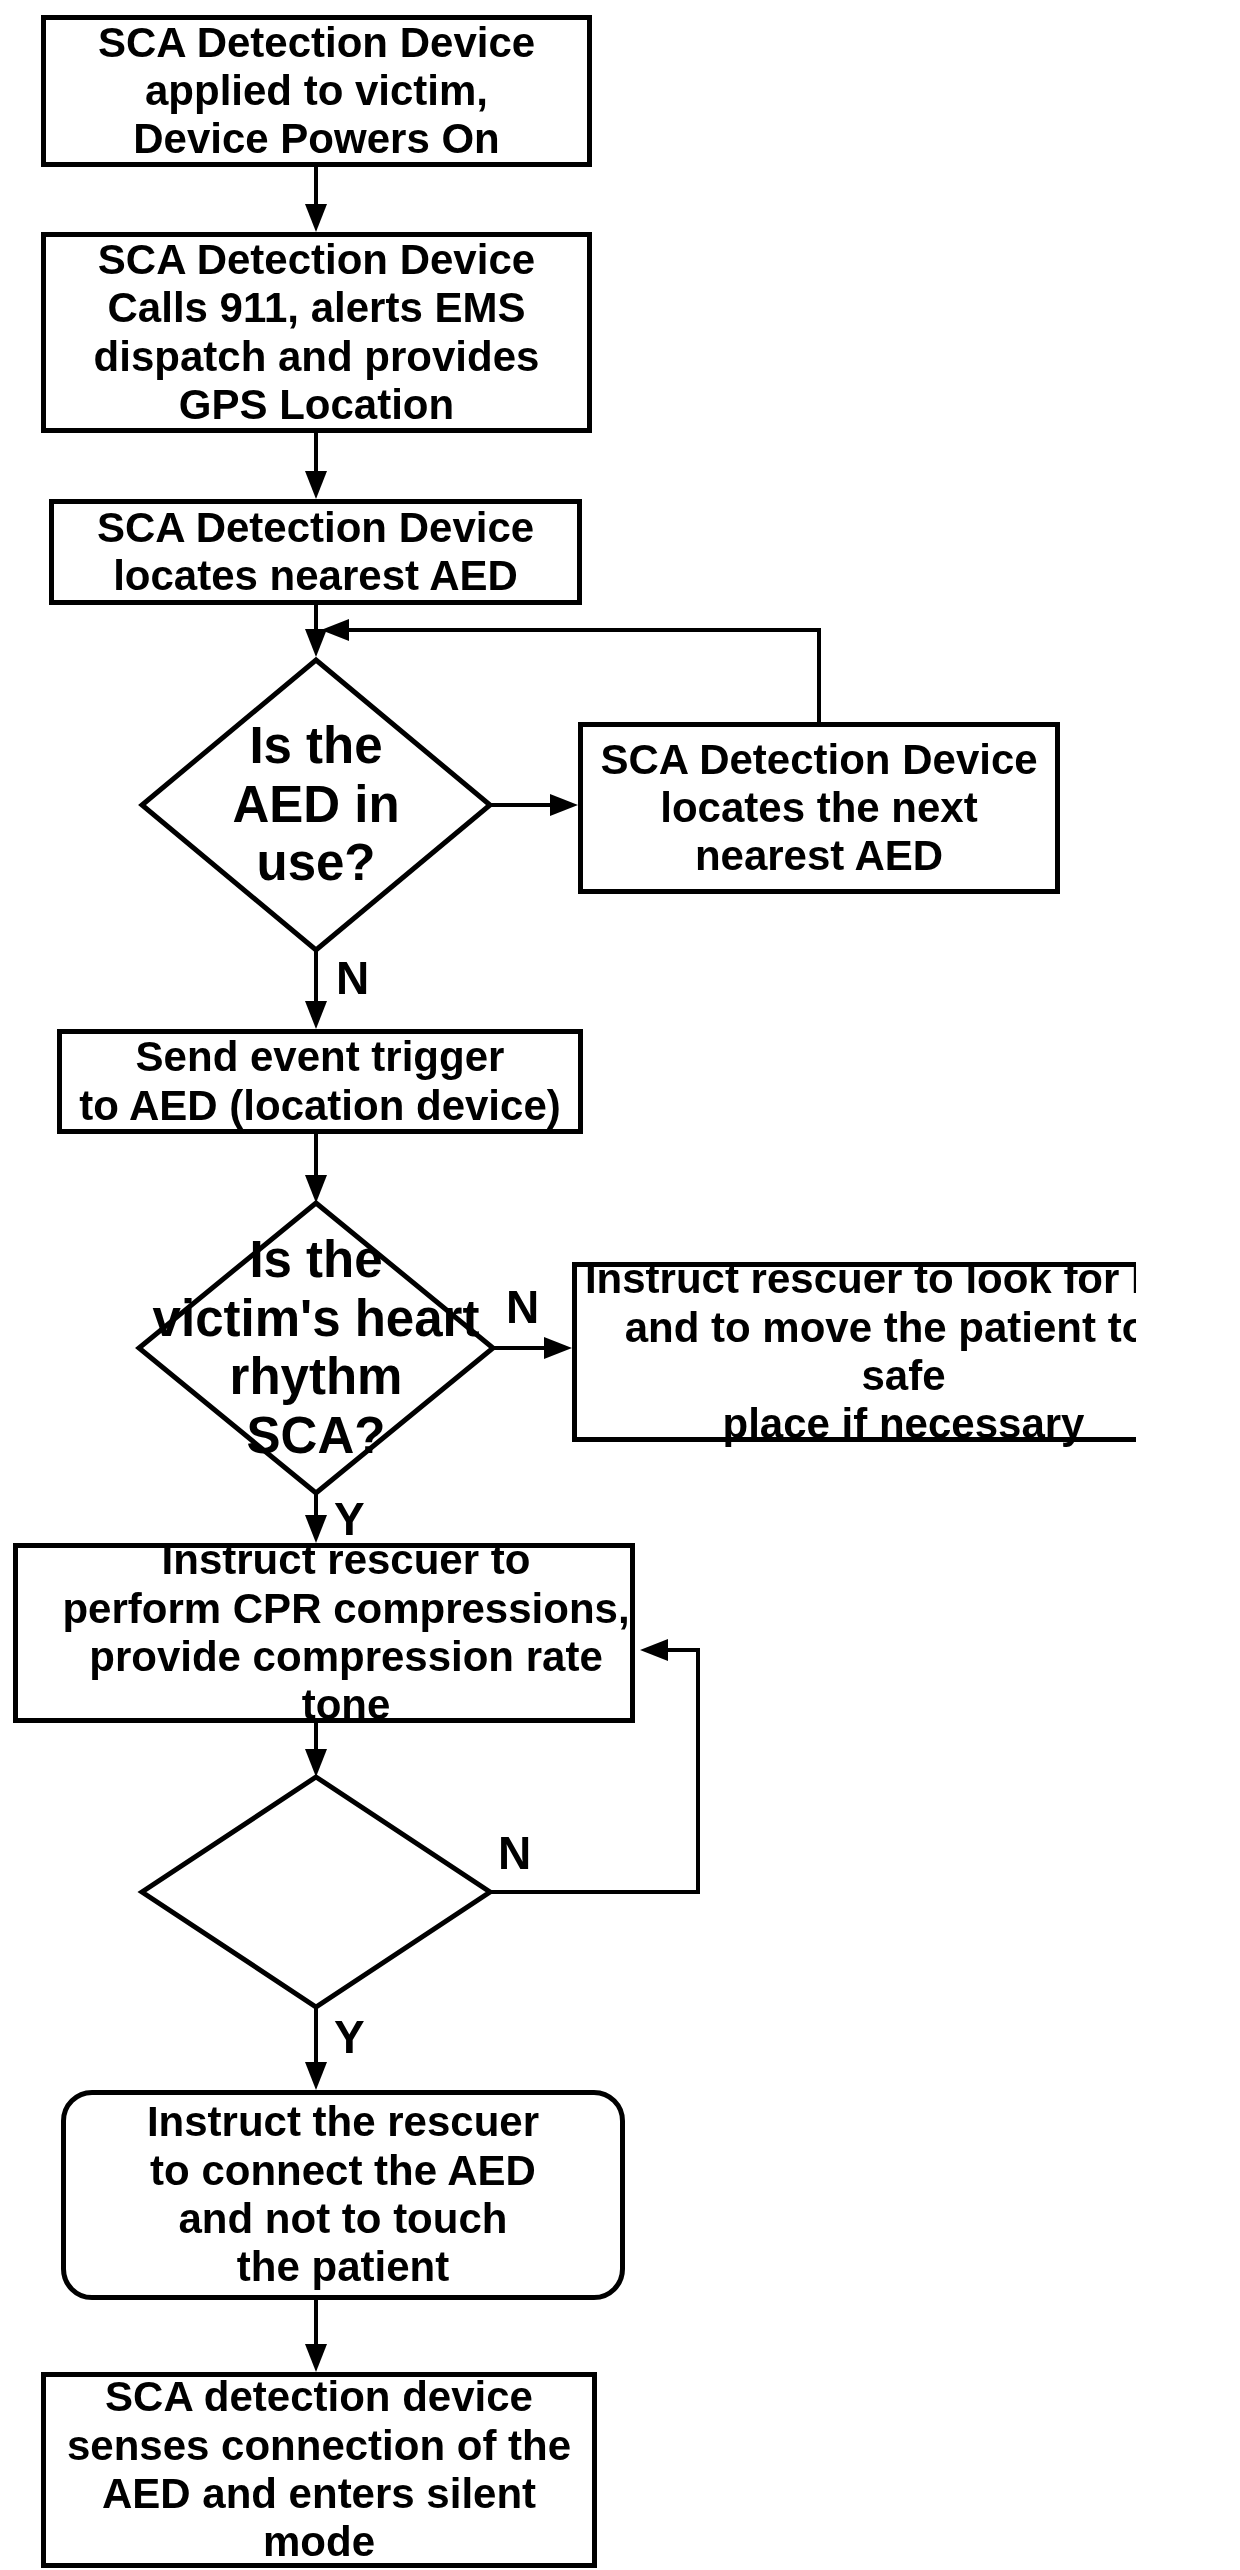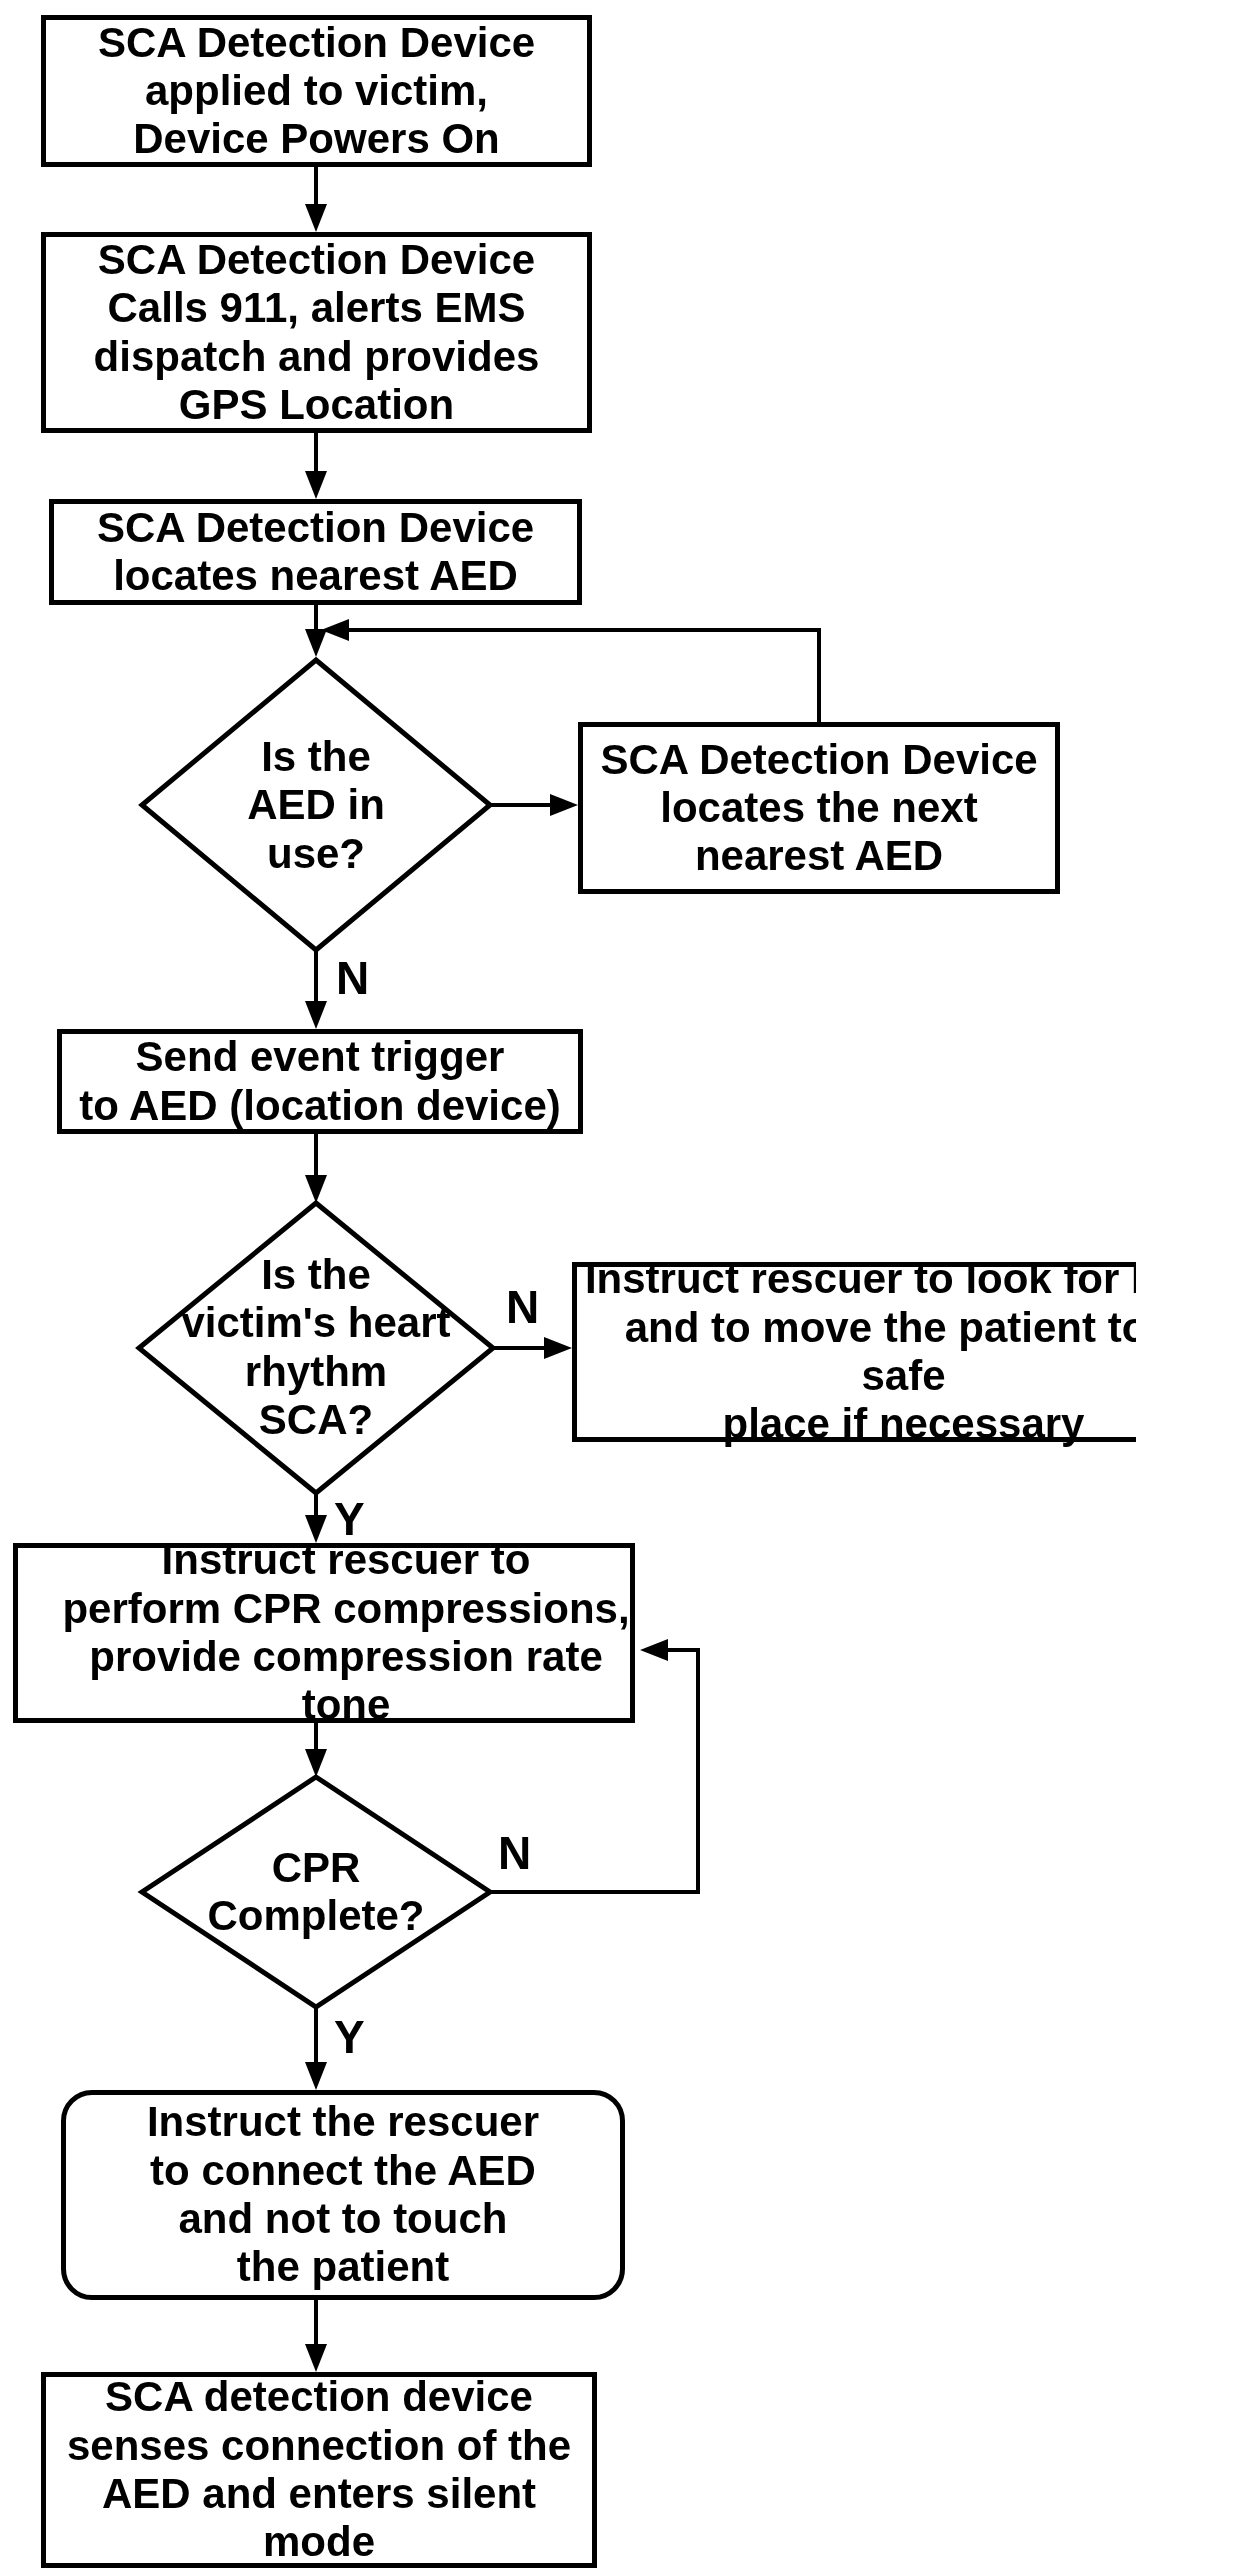--- a/index.html
+++ b/index.html
@@ -25,21 +25,21 @@
     font-size:42px;
     line-height:1.15;
     font-weight:700;
     letter-spacing:0px;
   }
   .diamond-text{
     position:absolute;
     transform:translate(-50%,-50%);
     text-align:center;
     white-space:pre-line;
-    font-size:42px;
+    font-size:51px;
     line-height:1.15;
     font-weight:700;
   }
   .branch-label{
     position:absolute;
     font-size:46px;
     font-weight:700;
     line-height:1;
   }
   svg line, svg polyline{stroke:#000;stroke-width:4;fill:none;}
@@ -177,22 +177,20 @@
 mode</div>
   </div>
 
   <div class="diamond-text" style="left:316px;top:805px;">Is the
 AED in
 use?</div>
   <div class="diamond-text" style="left:316px;top:1348px;">Is the
 victim's heart
 rhythm
 SCA?</div>
-  <div class="diamond-text" style="left:316px;top:1892px;">CPR
-Complete?</div>
 
   <div class="branch-label" style="left:336px;top:955px;">N</div>
   <div class="branch-label" style="left:506px;top:1284px;">N</div>
   <div class="branch-label" style="left:334px;top:1496px;">Y</div>
   <div class="branch-label" style="left:498px;top:1830px;">N</div>
   <div class="branch-label" style="left:334px;top:2014px;">Y</div>
 
 </div>
 
 </body></html>

